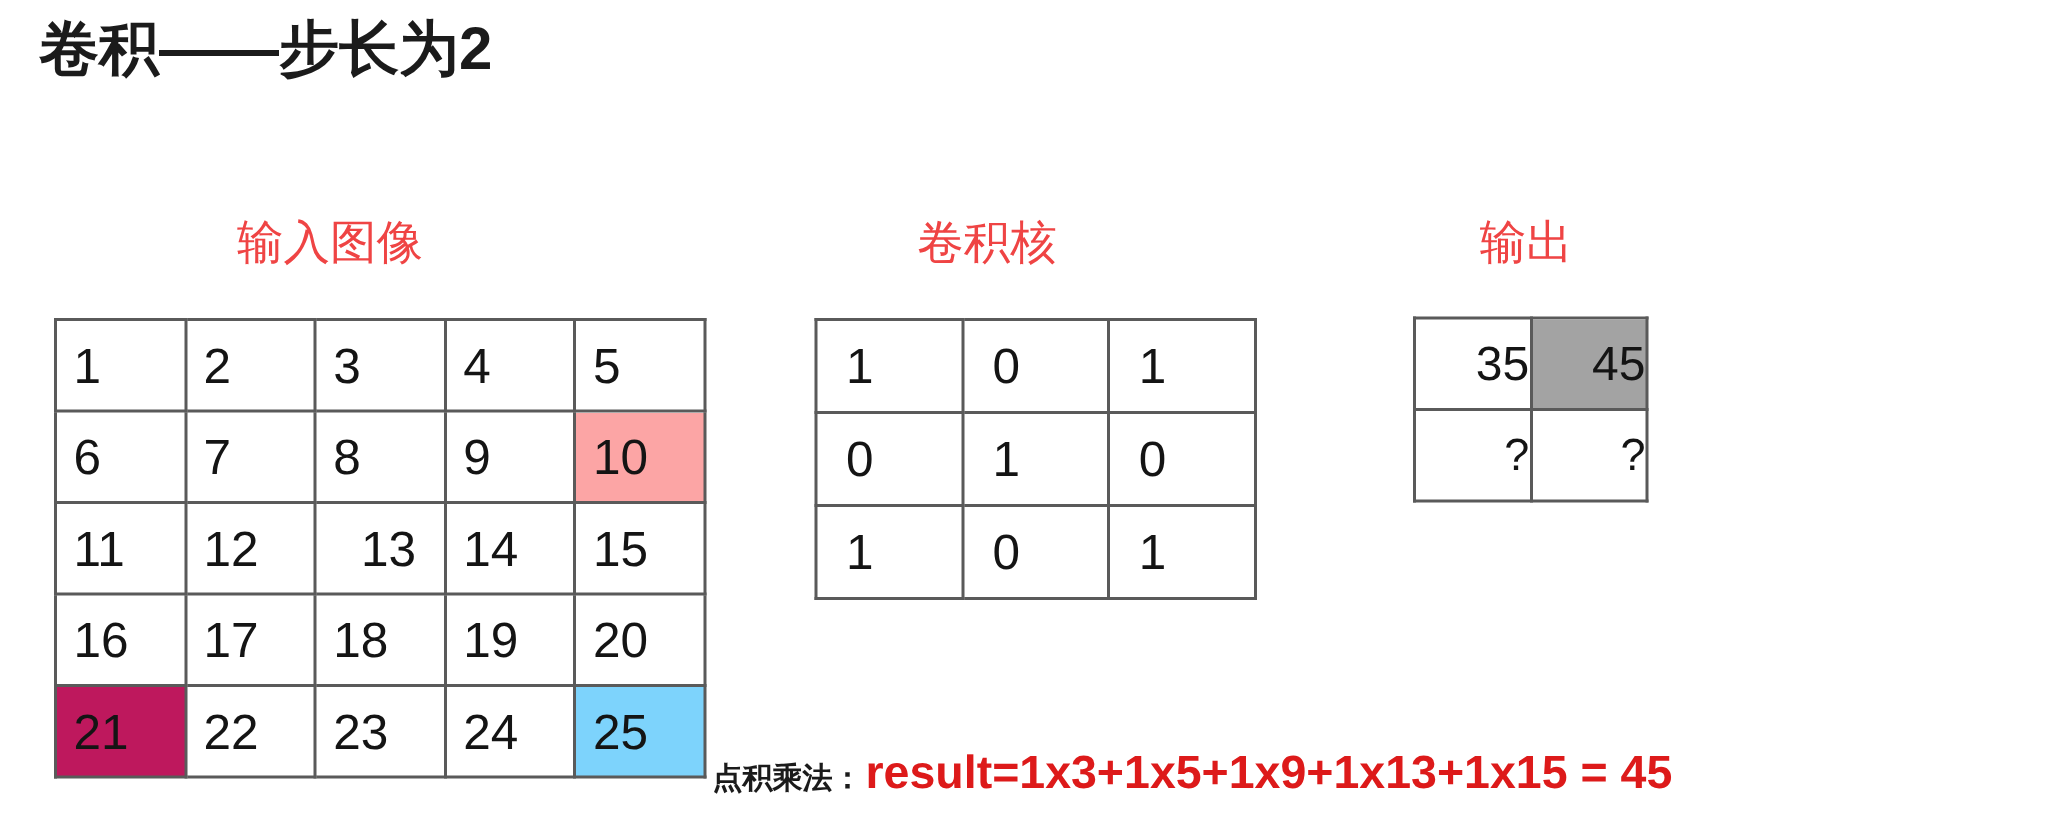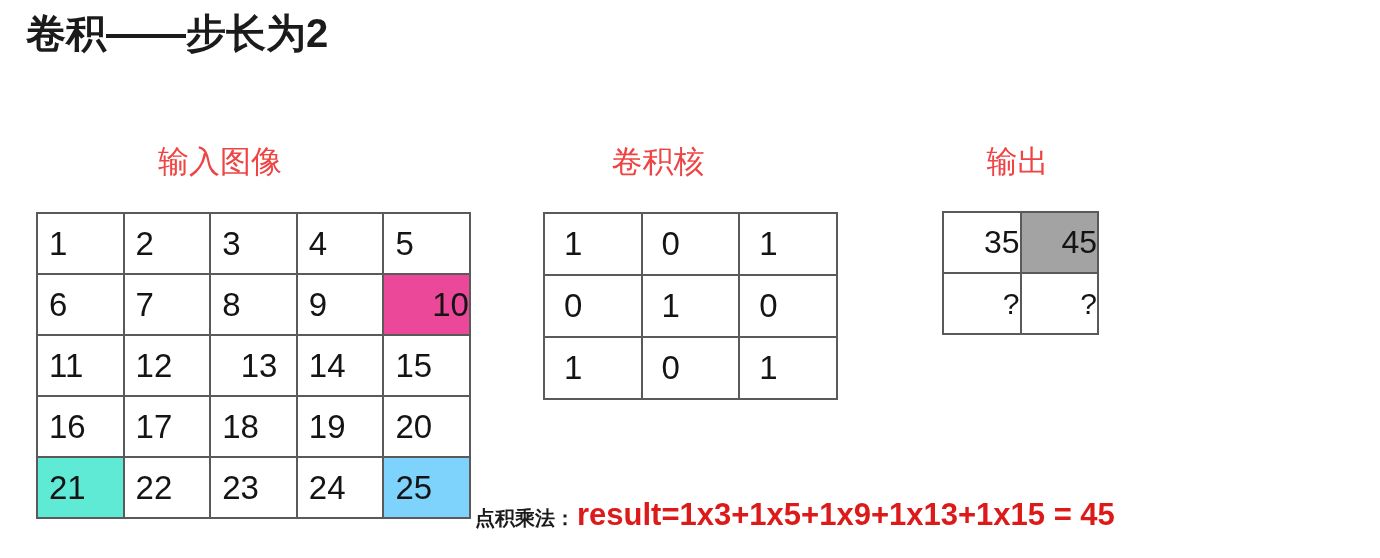--- a/index.html
+++ b/index.html
@@ -147,38 +147,38 @@
       <td style="border-color: rgb(90, 90, 90); background: rgb(255, 255, 255);">2</td>
       <td style="border-color: rgb(90, 90, 90); background: rgb(255, 255, 255);">3</td>
       <td style="border-color: rgb(90, 90, 90); background: rgb(255, 255, 255);">4</td>
       <td style="border-color: rgb(90, 90, 90); background: rgb(255, 255, 255);">5</td>
     </tr>
     <tr>
       <td style="border-color: rgb(90, 90, 90); background: rgb(255, 255, 255);">6</td>
       <td style="border-color: rgb(90, 90, 90); background: rgb(255, 255, 255);">7</td>
       <td style="border-color: rgb(90, 90, 90); background: rgb(255, 255, 255);">8</td>
       <td style="border-color: rgb(90, 90, 90); background: rgb(255, 255, 255);">9</td>
-      <td style="border-color: rgb(90, 90, 90); background: #ec4899; text-align: right;">10</td>
+      <td style="border-color: rgb(90, 90, 90); background: #fca5a5;">10</td>
     </tr>
     <tr>
       <td style="border-color: rgb(90, 90, 90); background: rgb(255, 255, 255); margin-left: 41px;">11</td>
       <td style="border-color: rgb(90, 90, 90); background: rgb(255, 255, 255);">12</td>
       <td style="border-color: rgb(90, 90, 90); background: rgb(255, 255, 255); text-align: center;">13</td>
       <td style="border-color: rgb(90, 90, 90); background: rgb(255, 255, 255);">14</td>
       <td style="border-color: rgb(90, 90, 90); background: rgb(255, 255, 255);">15</td>
     </tr>
     <tr>
       <td style="border-color: rgb(90, 90, 90); background: rgb(255, 255, 255);">16</td>
       <td style="border-color: rgb(90, 90, 90); background: rgb(255, 255, 255);">17</td>
       <td style="border-color: rgb(90, 90, 90); background: rgb(255, 255, 255);">18</td>
       <td style="border-color: rgb(90, 90, 90); background: rgb(255, 255, 255);">19</td>
       <td style="border-color: rgb(90, 90, 90); background: rgb(255, 255, 255);">20</td>
     </tr>
     <tr>
-      <td style="border-color: rgb(90, 90, 90); background: #5eead4; margin-left: 36px;">21</td>
+      <td style="border-color: rgb(90, 90, 90); background: #be185d; margin-left: 36px;">21</td>
       <td style="border-color: rgb(90, 90, 90); background: rgb(255, 255, 255);">22</td>
       <td style="border-color: rgb(90, 90, 90); background: rgb(255, 255, 255);">23</td>
       <td style="border-color: rgb(90, 90, 90); background: rgb(255, 255, 255);">24</td>
       <td style="border-color: rgb(90, 90, 90); background: #7dd3fc;">25</td>
     </tr>
   </tbody>
 </table>
 
 <div class="section-header" id="header-kernel">卷积核</div>
 

